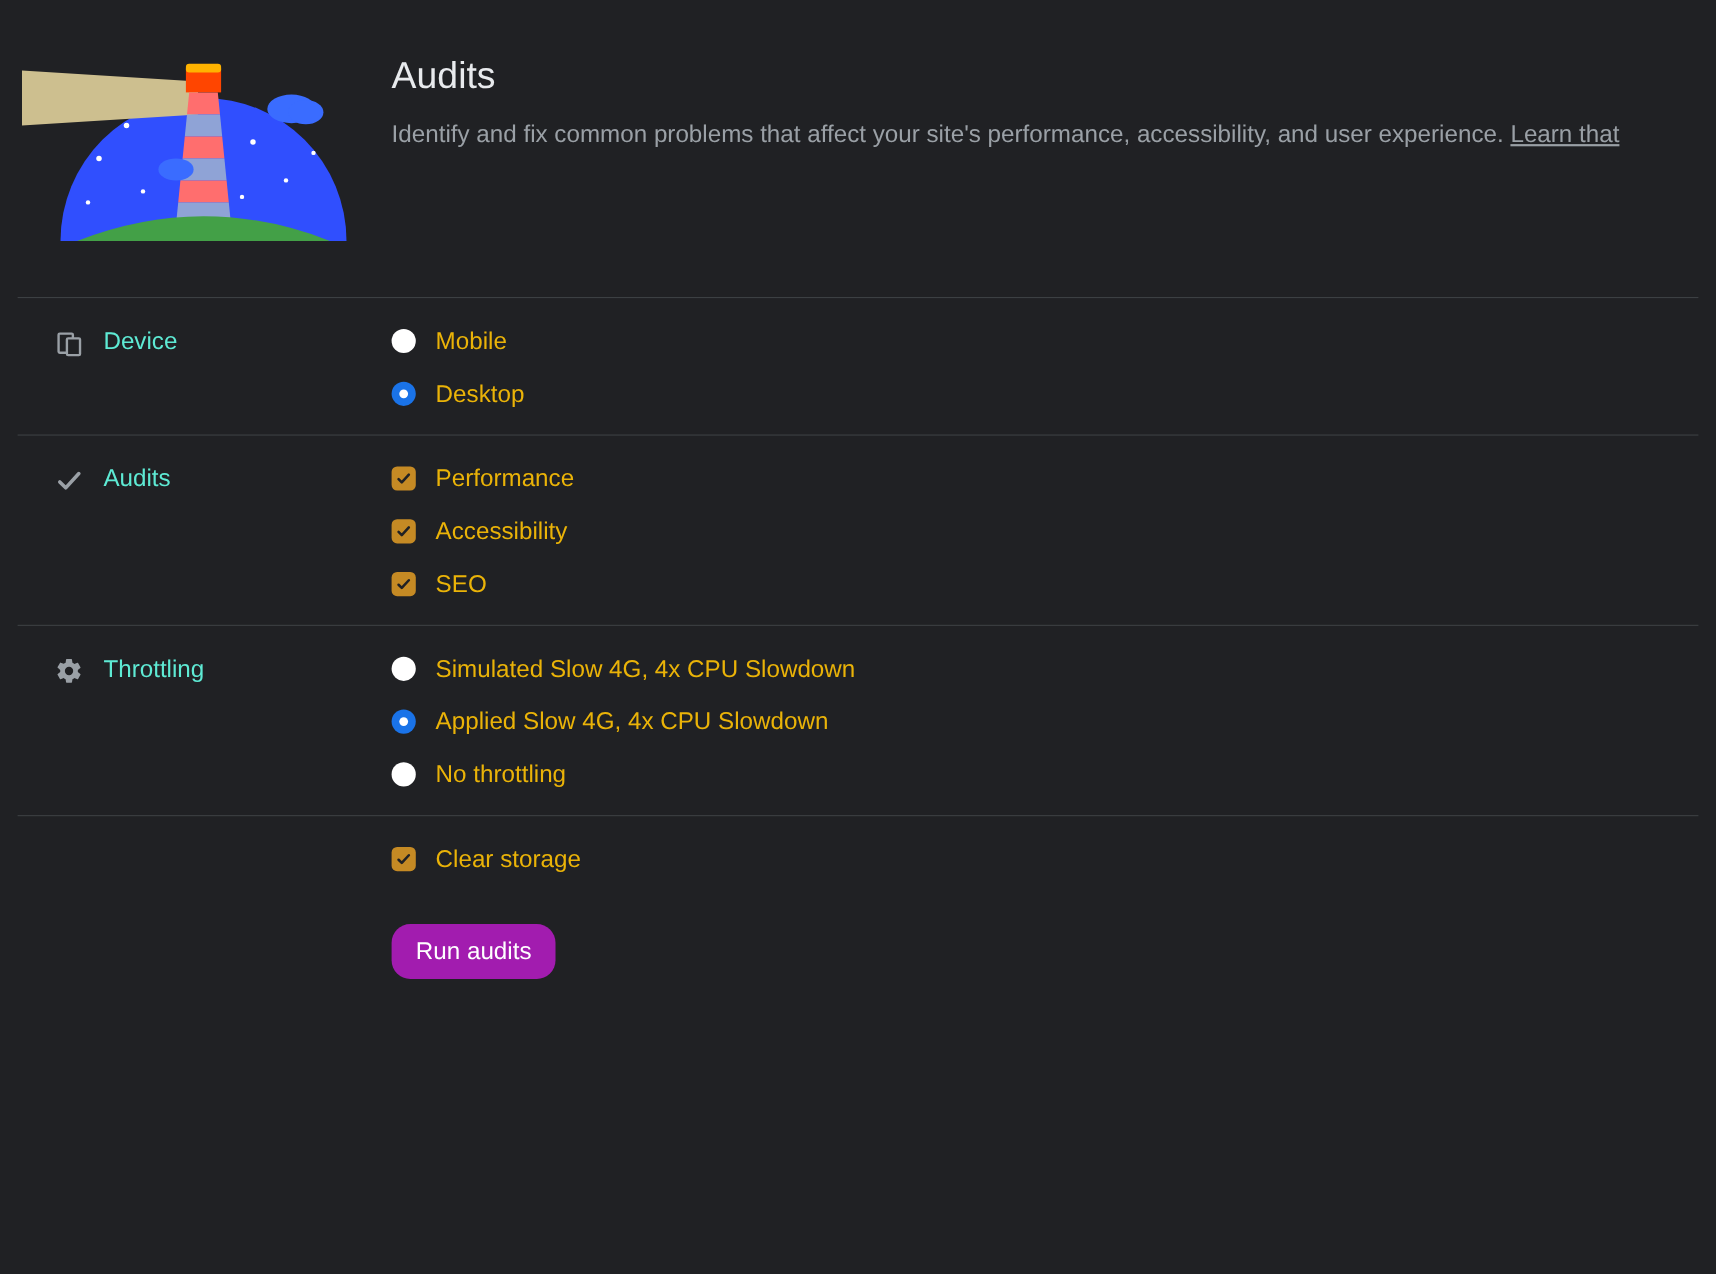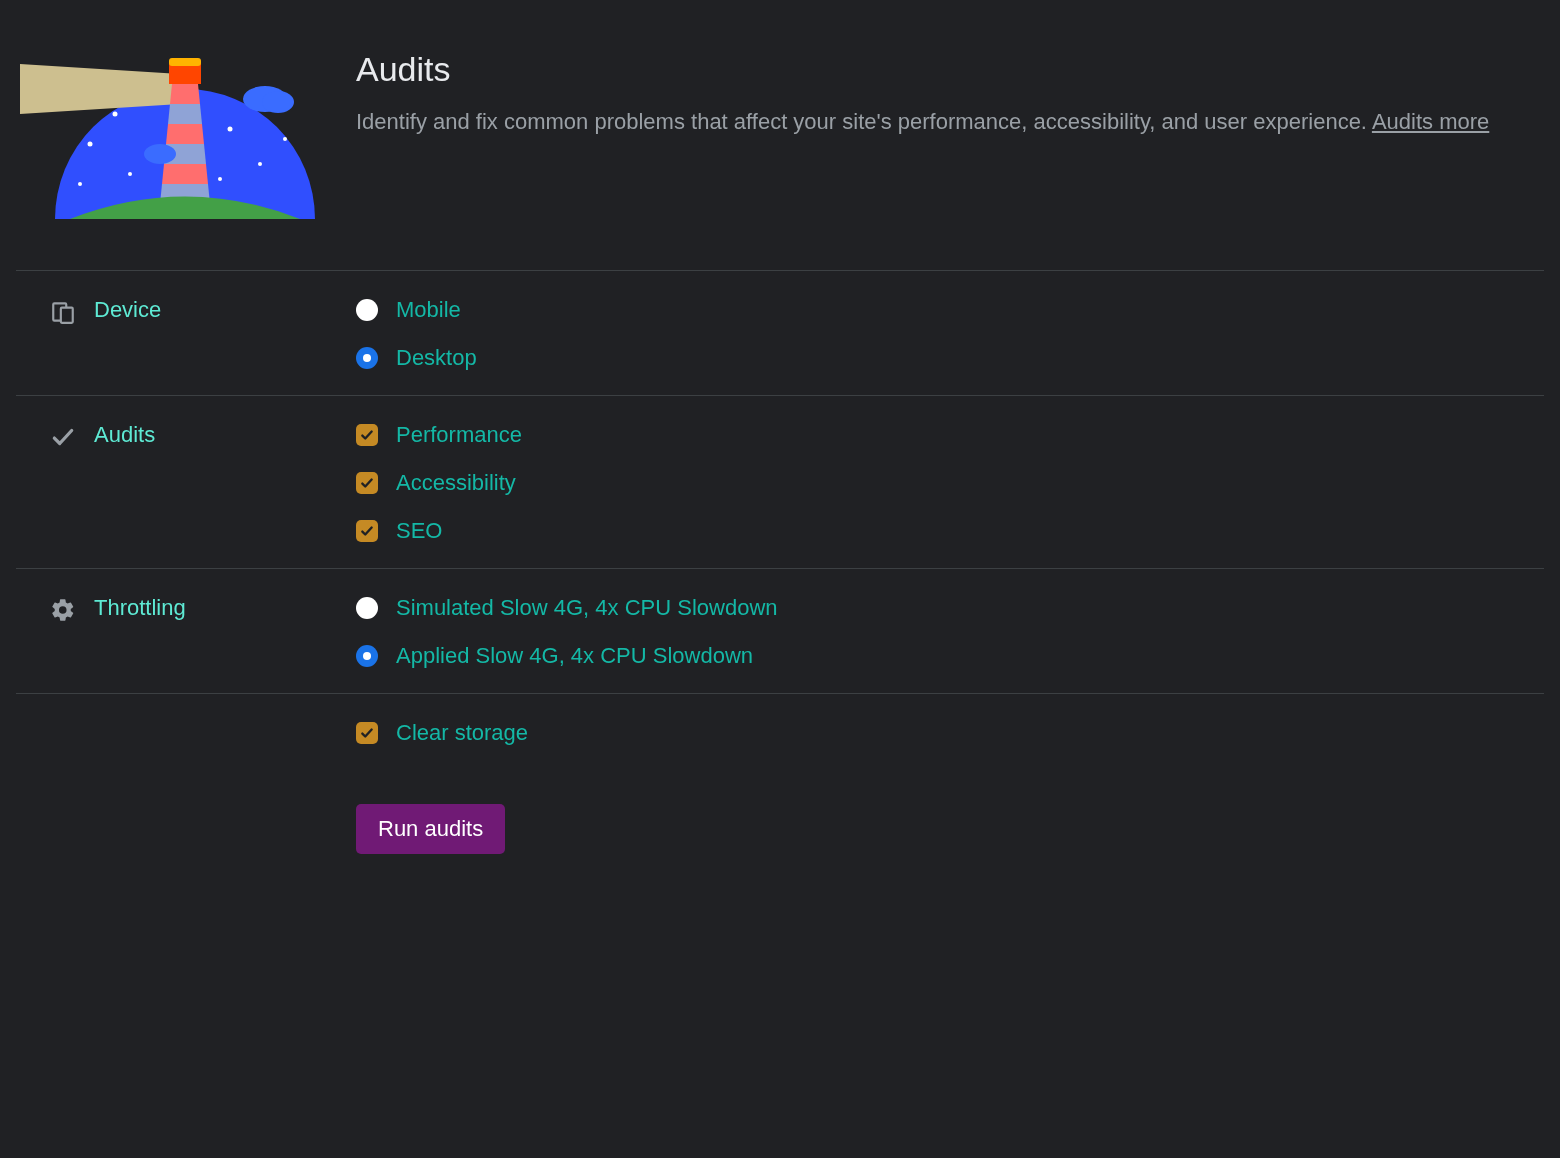--- a/index.html
+++ b/index.html
@@ -108,32 +108,32 @@
     height: 22px;
     border-radius: 5px;
     background: #c58a24;
     flex-shrink: 0;
     display:flex;
     align-items:center;
     justify-content:center;
   }
   .checkbox svg { display:block; }
   .option-label {
-    color: #14b8a6;
+    color: #eab308;
     font-size: 22px;
   }
   .run-btn {
-    background: #701a75;
+    background: #a21caf;
     color: #fff;
     border: none;
     padding: 12px 22px;
     font-size: 22px;
-    border-radius: 5px;
+    border-radius: 17px;
     cursor: pointer;
-    margin-top: 36px;
+    margin-top: 24px;
     align-self: flex-start;
   }
   .icon svg { display:block; }
 </style>
 </head>
 <body>
 
 <div class="container">
 
   <div class="header">
@@ -167,21 +167,21 @@
         <circle cx="265" cy="95" r="2" fill="#fff"></circle>
         <circle cx="200" cy="135" r="2" fill="#fff"></circle>
 
         <path d="M50 175 Q165 130 280 175 Z" fill="#43a047"></path>
       </svg>
     </div>
     <div class="header-content">
       <div class="title">Audits</div>
       <div class="desc">
         <span>Identify and fix common problems that affect your site's performance, accessibility, and user experience.</span>
-        <a class="learn-more">Audits more</a>
+        <a class="learn-more">Learn that</a>
       </div>
     </div>
   </div>
 
   <div class="section">
     <div class="section-label">
       <span class="icon">
         <svg width="26" height="26" viewBox="0 0 24 24" fill="none" stroke="#9aa0a6" stroke-width="2">
           <rect x="3" y="4" width="12" height="16" rx="1"></rect>
           <rect x="10" y="8" width="11" height="14" rx="1" fill="#202124"></rect>
@@ -249,20 +249,24 @@
     </div>
     <div class="options">
       <div class="option-row">
         <div class="radio"></div>
         <span class="option-label">Simulated Slow 4G, 4x CPU Slowdown</span>
       </div>
       <div class="option-row">
         <div class="radio checked"></div>
         <span class="option-label">Applied Slow 4G, 4x CPU Slowdown</span>
       </div>
+      <div class="option-row">
+        <div class="radio"></div>
+        <span class="option-label">No throttling</span>
+      </div>
     </div>
   </div>
 
   <div class="section no-border">
     <div class="section-label"></div>
     <div class="options">
       <div class="option-row">
         <div class="checkbox">
           <svg width="14" height="14" viewBox="0 0 24 24" fill="none" stroke="#202124" stroke-width="4" stroke-linecap="round" stroke-linejoin="round">
               <polyline points="4 13 9 18 20 6"></polyline>

